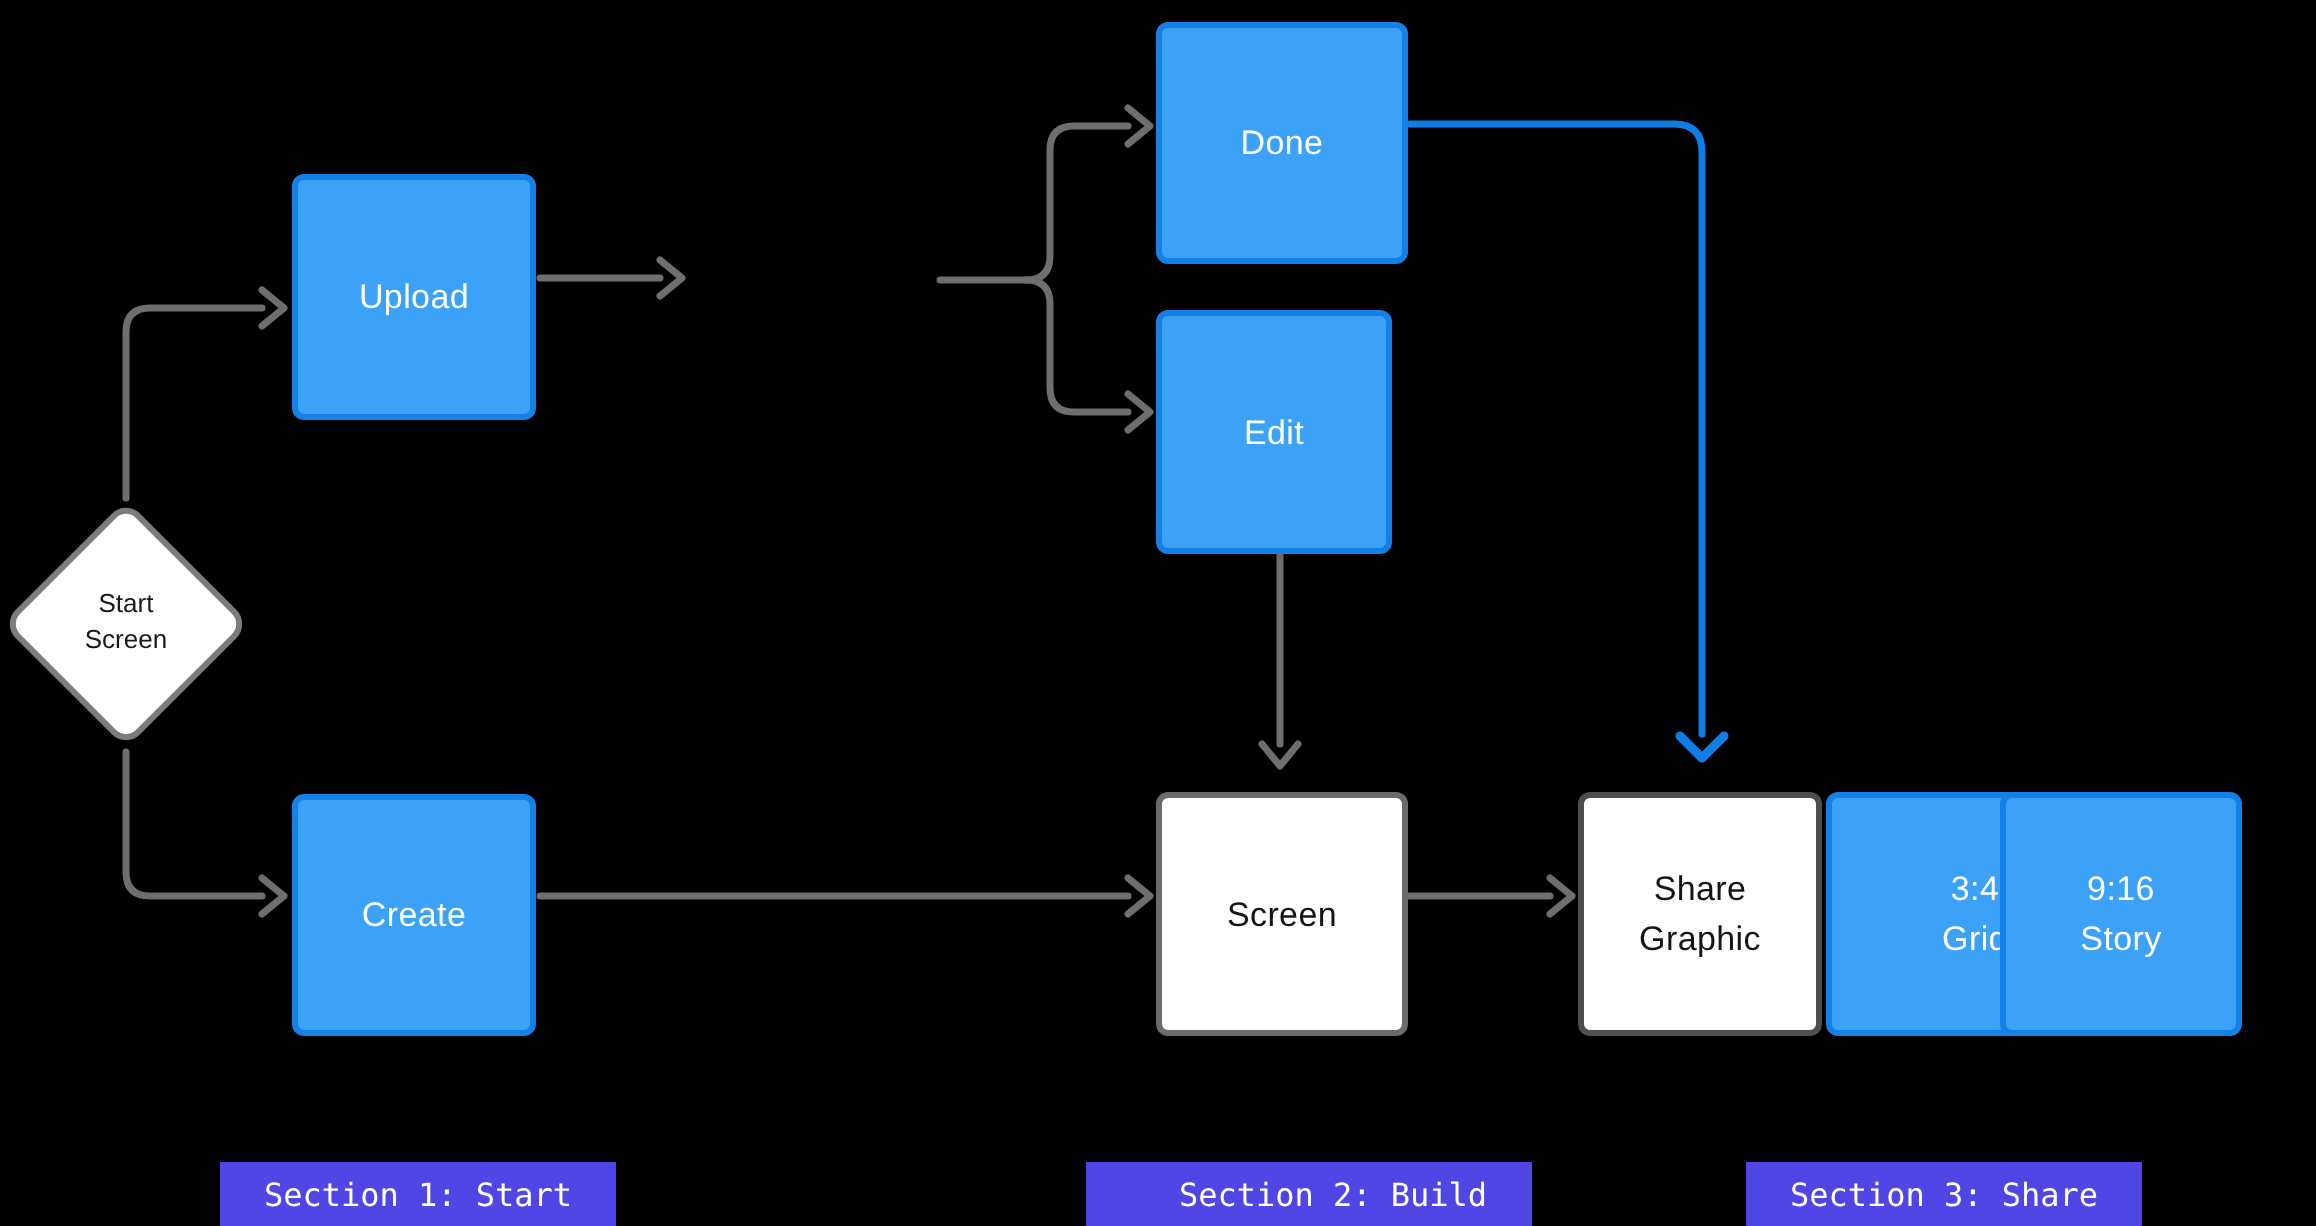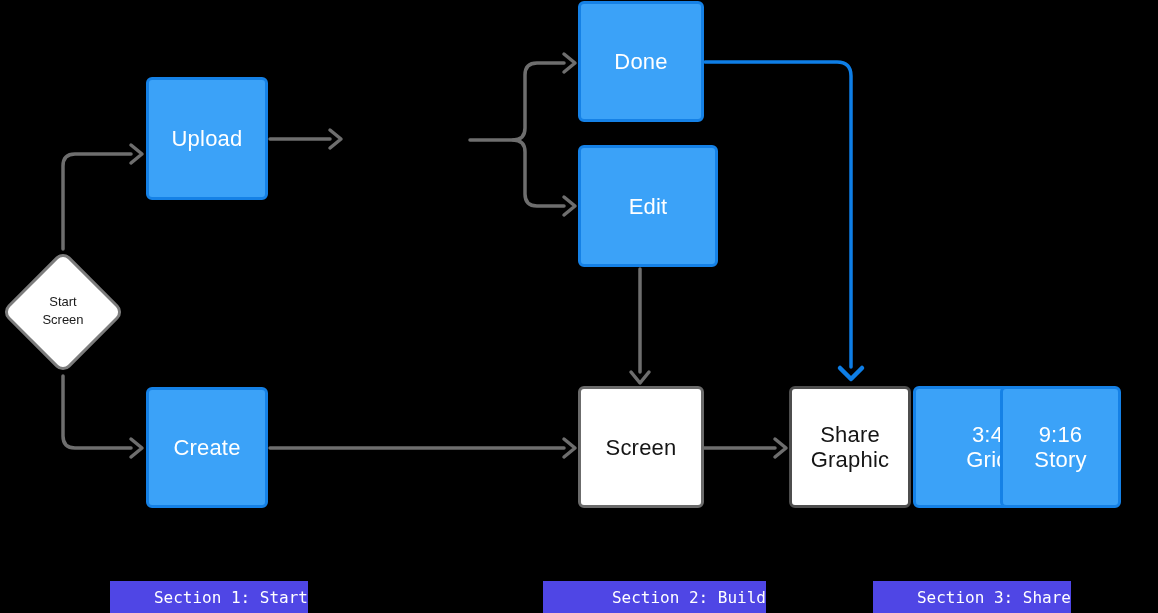--- a/index.html
+++ b/index.html
@@ -27,23 +27,24 @@
   svg.connectors .blue-head { stroke: #0E7EE6; stroke-width: 4.5; }
 
   .box {
     position: absolute;
     box-sizing: border-box;
     border-radius: 6px;
     display: flex;
     flex-direction: column;
     justify-content: center;
     text-align: center;
-    font-size: 22px;
+    font-size: 17px;
     line-height: 25px;
     letter-spacing: .2px;
+    margin-top: 10px;
   }
   .box.blue   { background: #3BA2F8; border: 3px solid #1581E6; color: #FFFFFF; }
   .box.purple { background: #DECFF7; border: 3px solid #8F45EA; color: #151515; }
   .box.white  { background: #FFFFFF; border: 3px solid #6B6B6B; color: #151515; }
   .box.white.darker { border-color: #4E4E4E; }
 
   .diamond-shape {
     position: absolute;
     left: 19px; top: 268px;
     width: 88px; height: 88px;
@@ -68,21 +69,21 @@
   .section-label {
     position: absolute;
     top: 581px;
     height: 32px;
     background: #4F46E5;
     color: #FFFFFF;
     font-family: "DejaVu Sans Mono", "Liberation Mono", monospace;
     font-size: 16px;
     display: flex;
     align-items: center;
-    justify-content: flex-end;
+    justify-content: center;
     white-space: nowrap;
   }
 </style>
 </head>
 <body>
 
 <div class="stage">
 
   <svg class="connectors">
 
@@ -140,21 +141,21 @@
 
   <div class="box blue" style="left:146px; top:77px; width:122px; height:123px;">
     <span>Upload</span>
   </div>
 
 
   <div class="box blue" style="left:578px; top:1px; width:126px; height:121px;">
     <span>Done</span>
   </div>
 
-  <div class="box blue" style="left:578px; top:145px; width:140px; height:122px;">
+  <div class="box blue" style="left:578px; top:145px; width:118px; height:122px;">
     <span>Edit</span>
   </div>
 
   <div class="box blue" style="left:146px; top:387px; width:122px; height:121px;">
     <span>Create</span>
   </div>
 
   <div class="box white" style="left:578px; top:386px; width:126px; height:122px;">
     <span>Screen</span>
   </div>

